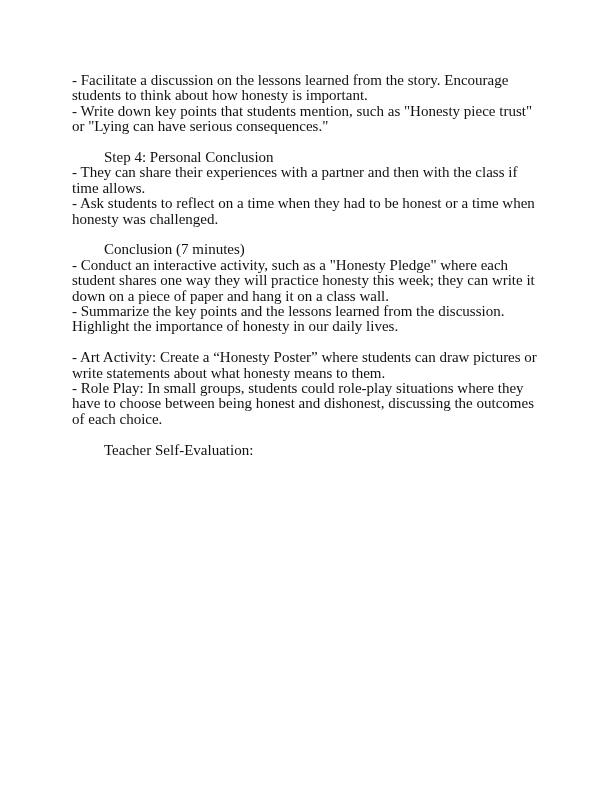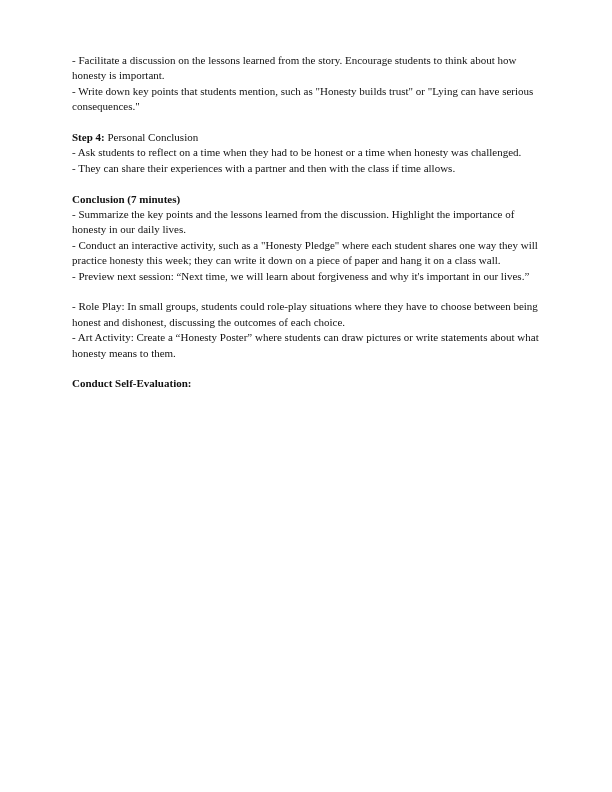--- a/index.html
+++ b/index.html
@@ -1,47 +1,46 @@
 <!DOCTYPE html>
 <html><head>
 <meta charset="utf-8">
 <style>
   html, body { margin:0; padding:0; background:#ffffff; }
   body { width:612px; height:792px; position:relative; overflow:hidden;
          font-family:"Liberation Serif", "DejaVu Serif", serif; color:#111111; }
-  .page { position:absolute; left:72px; top:53px; width:470px; font-size:11px; line-height:15.4px; }
+  .page { position:absolute; left:72px; top:73px; width:470px; font-size:15px; line-height:15.4px; }
   .block { margin:0 0 15.4px 0; }
   .line { display:block; white-space:normal; }
-  .bold { font-weight:bold; }
+  .bold { font-weight:normal;margin-left:32px; }
 </style>
 </head>
 <body>
 
 <div class="page">
 
   <div class="block">
     <span class="line">- Facilitate a discussion on the lessons learned from the story. Encourage students to think about how honesty is important.</span>
-    <span class="line">- Write down key points that students mention, such as "Honesty builds trust" or "Lying can have serious consequences."</span>
+    <span class="line">- Write down key points that students mention, such as "Honesty piece trust" or "Lying can have serious consequences."</span>
   </div>
 
   <div class="block">
     <span class="line"><span class="bold">Step 4:</span><span> Personal Conclusion</span></span>
+    <span class="line">- They can share their experiences with a partner and then with the class if time allows.</span>
     <span class="line">- Ask students to reflect on a time when they had to be honest or a time when honesty was challenged.</span>
-    <span class="line">- They can share their experiences with a partner and then with the class if time allows.</span>
   </div>
 
   <div class="block">
     <span class="line bold">Conclusion (7 minutes)</span>
+    <span class="line">- Conduct an interactive activity, such as a "Honesty Pledge" where each student shares one way they will practice honesty this week; they can write it down on a piece of paper and hang it on a class wall.</span>
     <span class="line">- Summarize the key points and the lessons learned from the discussion. Highlight the importance of honesty in our daily lives.</span>
-    <span class="line">- Conduct an interactive activity, such as a "Honesty Pledge" where each student shares one way they will practice honesty this week; they can write it down on a piece of paper and hang it on a class wall.</span>
-    <span class="line">- Preview next session: “Next time, we will learn about forgiveness and why it's important in our lives.”</span>
   </div>
 
   <div class="block">
+    <span class="line">- Art Activity: Create a “Honesty Poster” where students can draw pictures or write statements about what honesty means to them.</span>
     <span class="line">- Role Play: In small groups, students could role-play situations where they have to choose between being honest and dishonest, discussing the outcomes of each choice.</span>
-    <span class="line">- Art Activity: Create a “Honesty Poster” where students can draw pictures or write statements about what honesty means to them.</span>
   </div>
 
   <div class="block">
-    <span class="line bold">Conduct Self-Evaluation:</span>
+    <span class="line bold">Teacher Self-Evaluation:</span>
   </div>
 
 </div>
 
 </body></html>

